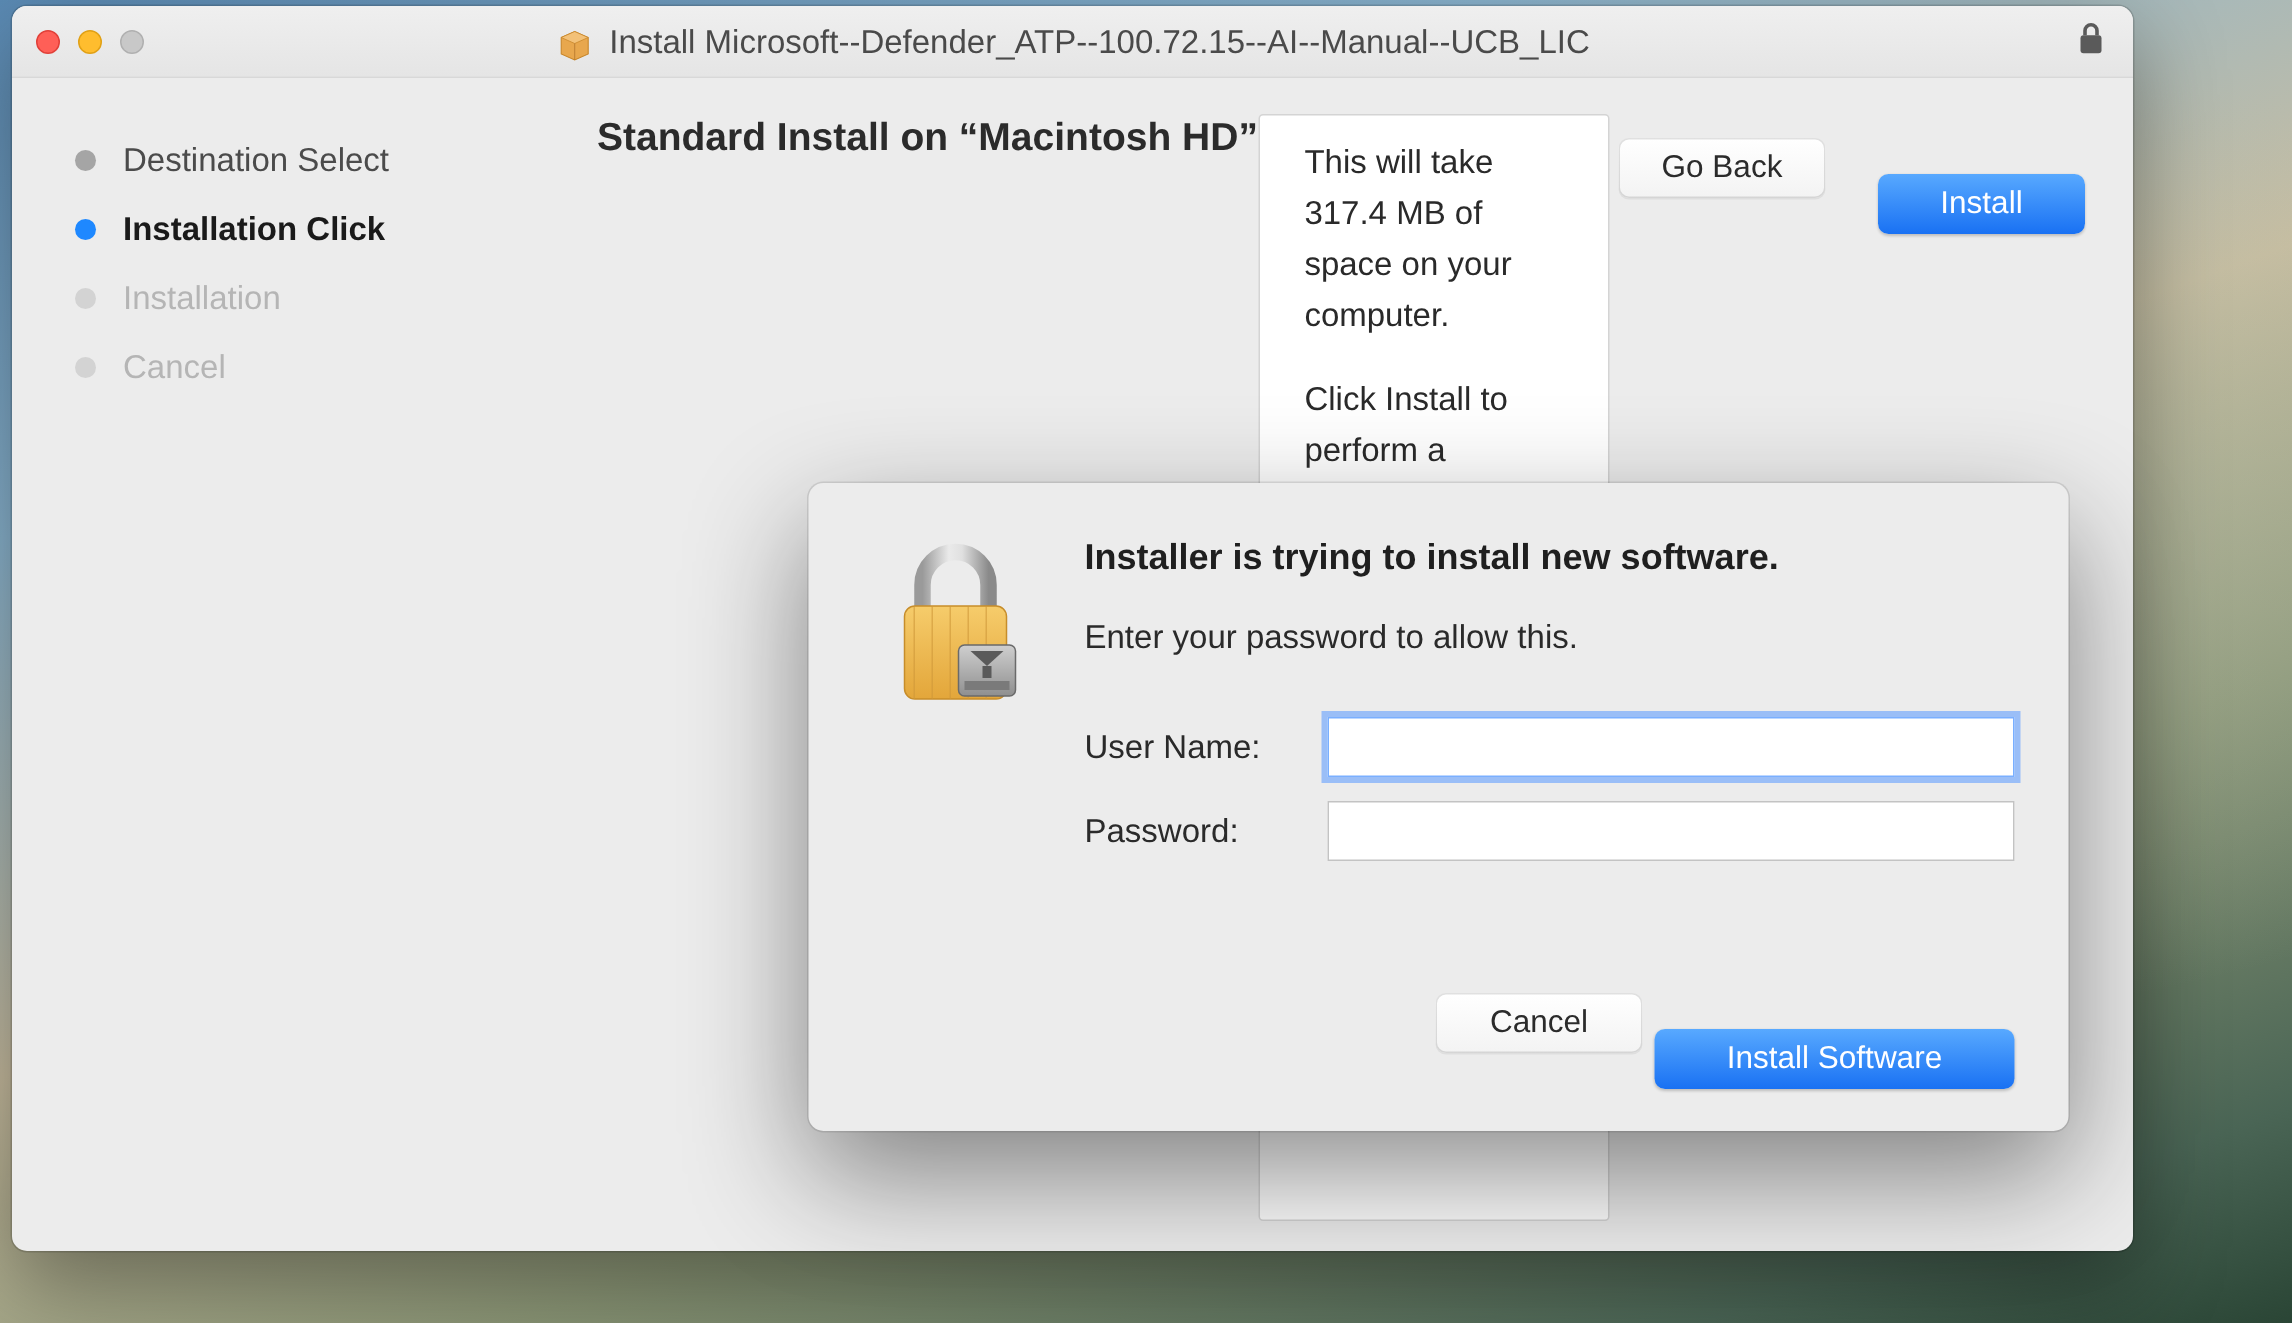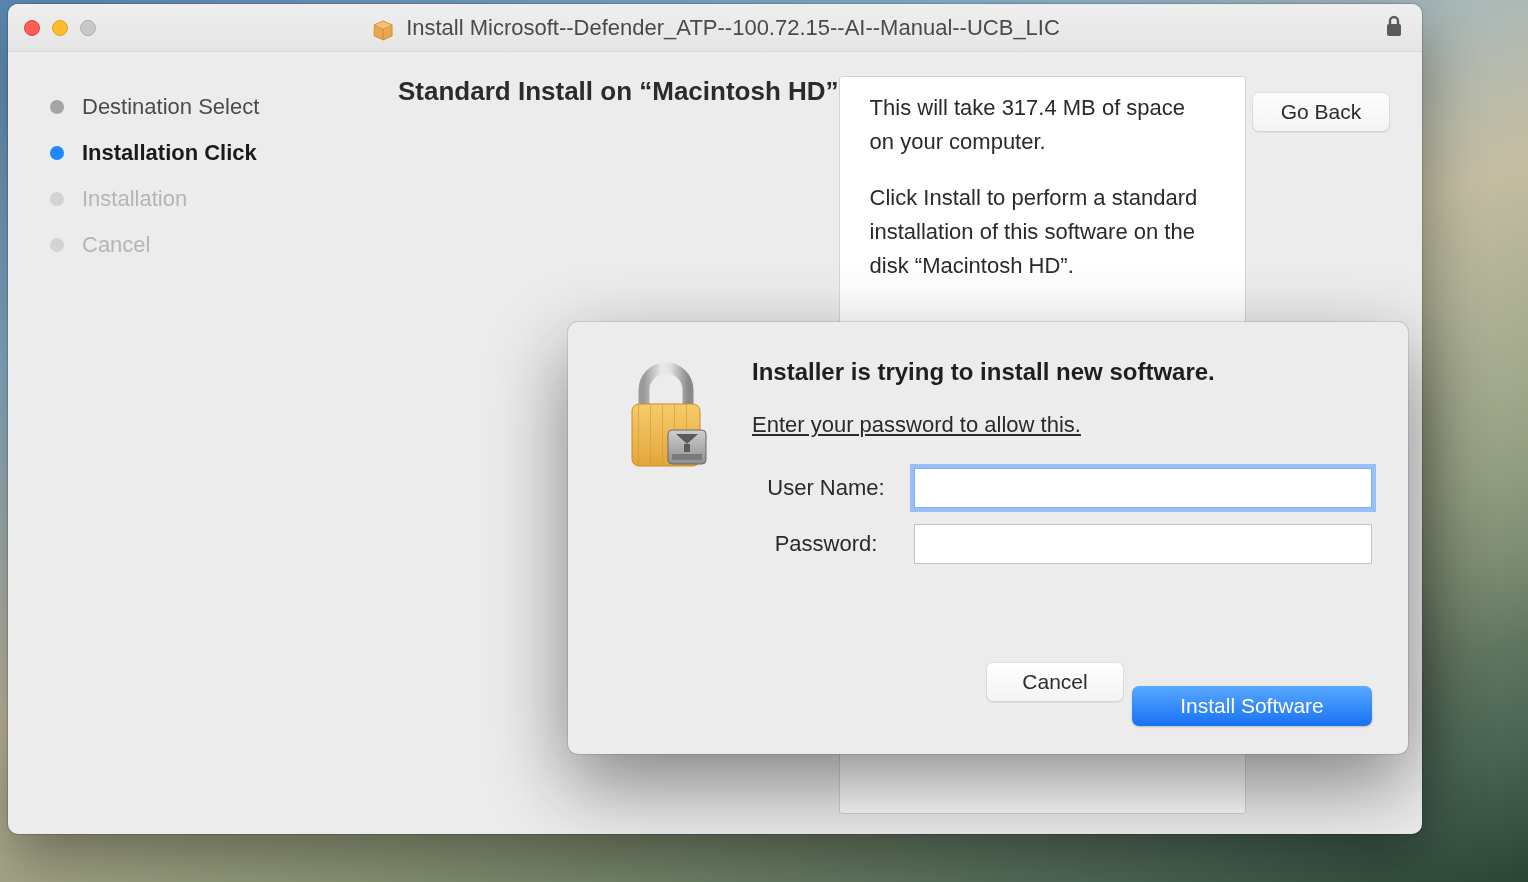--- a/index.html
+++ b/index.html
@@ -148,21 +148,21 @@
     }
     .mac-button.primary {
       background: linear-gradient(#58a9ff, #1971f3);
       color: #fff;
       box-shadow: 0 1px 2px rgba(0,0,0,0.2);
       margin-top: 24px;
     }
     .mac-button.primary.wide { min-width: 240px; }
     .auth-dialog {
       position: absolute;
-      left: 568px;
+      left: 539px;
       top: 322px;
       width: 840px;
       height: 432px;
       background: #ececec;
       border-radius: 10px;
       box-shadow: 0 30px 80px rgba(0,0,0,0.45), 0 0 0 1px rgba(0,0,0,0.1);
       padding: 30px 36px 28px 36px;
       display: flex;
       flex-direction: column;
     }
@@ -183,31 +183,30 @@
     }
     .auth-title {
       font-size: 24px;
       font-weight: 700;
       color: #1f1f1f;
       margin-bottom: 26px;
     }
     .auth-subtitle {
       font-size: 22px;
       color: #2a2a2a;
-      margin-bottom: 30px;
-      text-decoration: underline;
+      margin-bottom: 40px;
     }
     .auth-fields {
       display: grid;
       grid-template-columns: 148px 1fr;
       gap: 16px 14px;
       align-items: center;
     }
     .auth-field-label {
-      text-align: center;
+      text-align: left;
       font-size: 22px;
       color: #2a2a2a;
     }
     .auth-input {
       height: 40px;
       background: #fff;
       border: 1px solid #c3c3c3;
       border-radius: 0;
       font-size: 20px;
       padding: 0 8px;
@@ -276,20 +275,21 @@
     </div>
 
     <div class="main-area">
       <div class="main-heading">Standard Install on “Macintosh HD”</div>
       <div class="content-panel">
         <p>This will take 317.4 MB of space on your computer.</p>
         <p>Click Install to perform a standard installation of this software on the disk “Macintosh HD”.</p>
       </div>
       <div class="bottom-bar">
         <button class="mac-button secondary">Go Back</button>
+        <button class="mac-button primary">Install</button>
       </div>
     </div>
   </div>
 </div>
 
 <div class="auth-dialog">
   <div class="auth-top">
     <div class="auth-icon">
       <svg width="104" height="120" viewBox="0 0 104 120">
 

